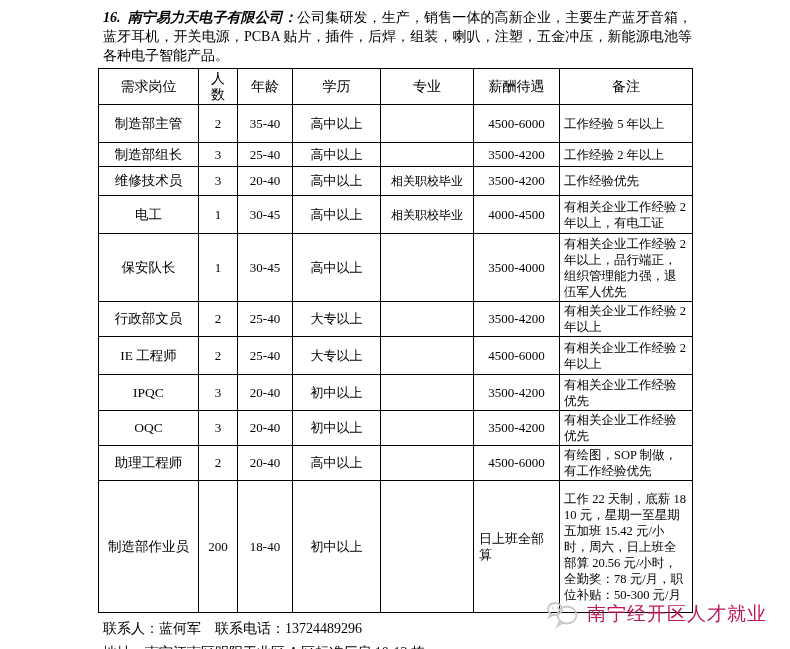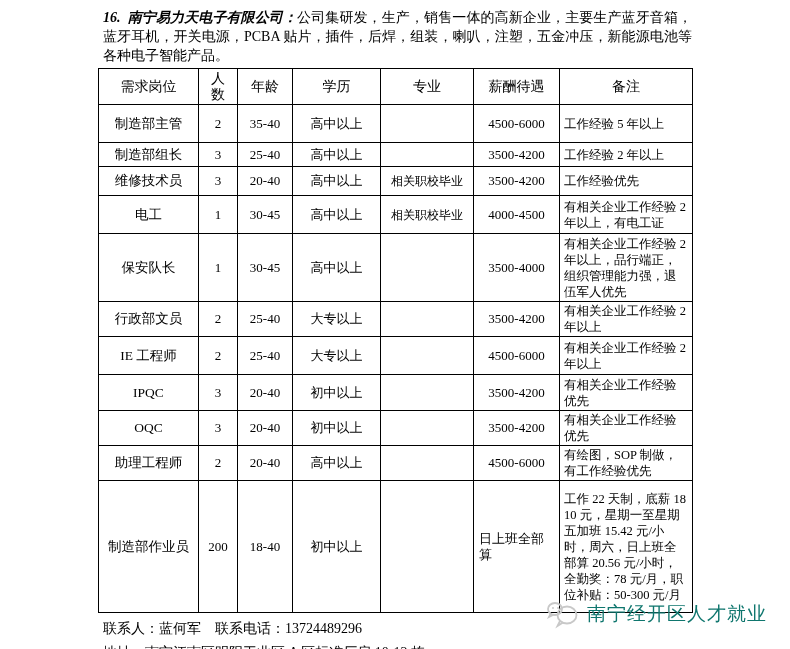--- a/index.html
+++ b/index.html
@@ -42,21 +42,21 @@
   tbody tr:nth-child(8){height:36px}
   tbody tr:nth-child(9){height:35px}
   tbody tr:nth-child(10){height:34px}
   tbody tr:nth-child(11){height:132px}
   tbody tr:nth-child(11) td.c-salary{text-align:left;padding-left:5px;}
   .footer{margin-top:4px;padding-left:5px;font-size:14px;line-height:24px;}
   .footer div{white-space:pre-wrap;font-family:Liberation Serif, serif;}
   .watermark{
     position:absolute;left:546px;top:599px;
     display:flex;align-items:center;gap:5px;
-    color:#0f766e;font-size:19px;letter-spacing:1px;
+    color:#be185d;font-size:19px;letter-spacing:1px;
     font-family:"Liberation Sans","DejaVu Sans",sans-serif;
     user-select:none;
   }
   .watermark svg{display:block;}
 </style>
 </head>
 <body>
 
 <div class="content">
 

